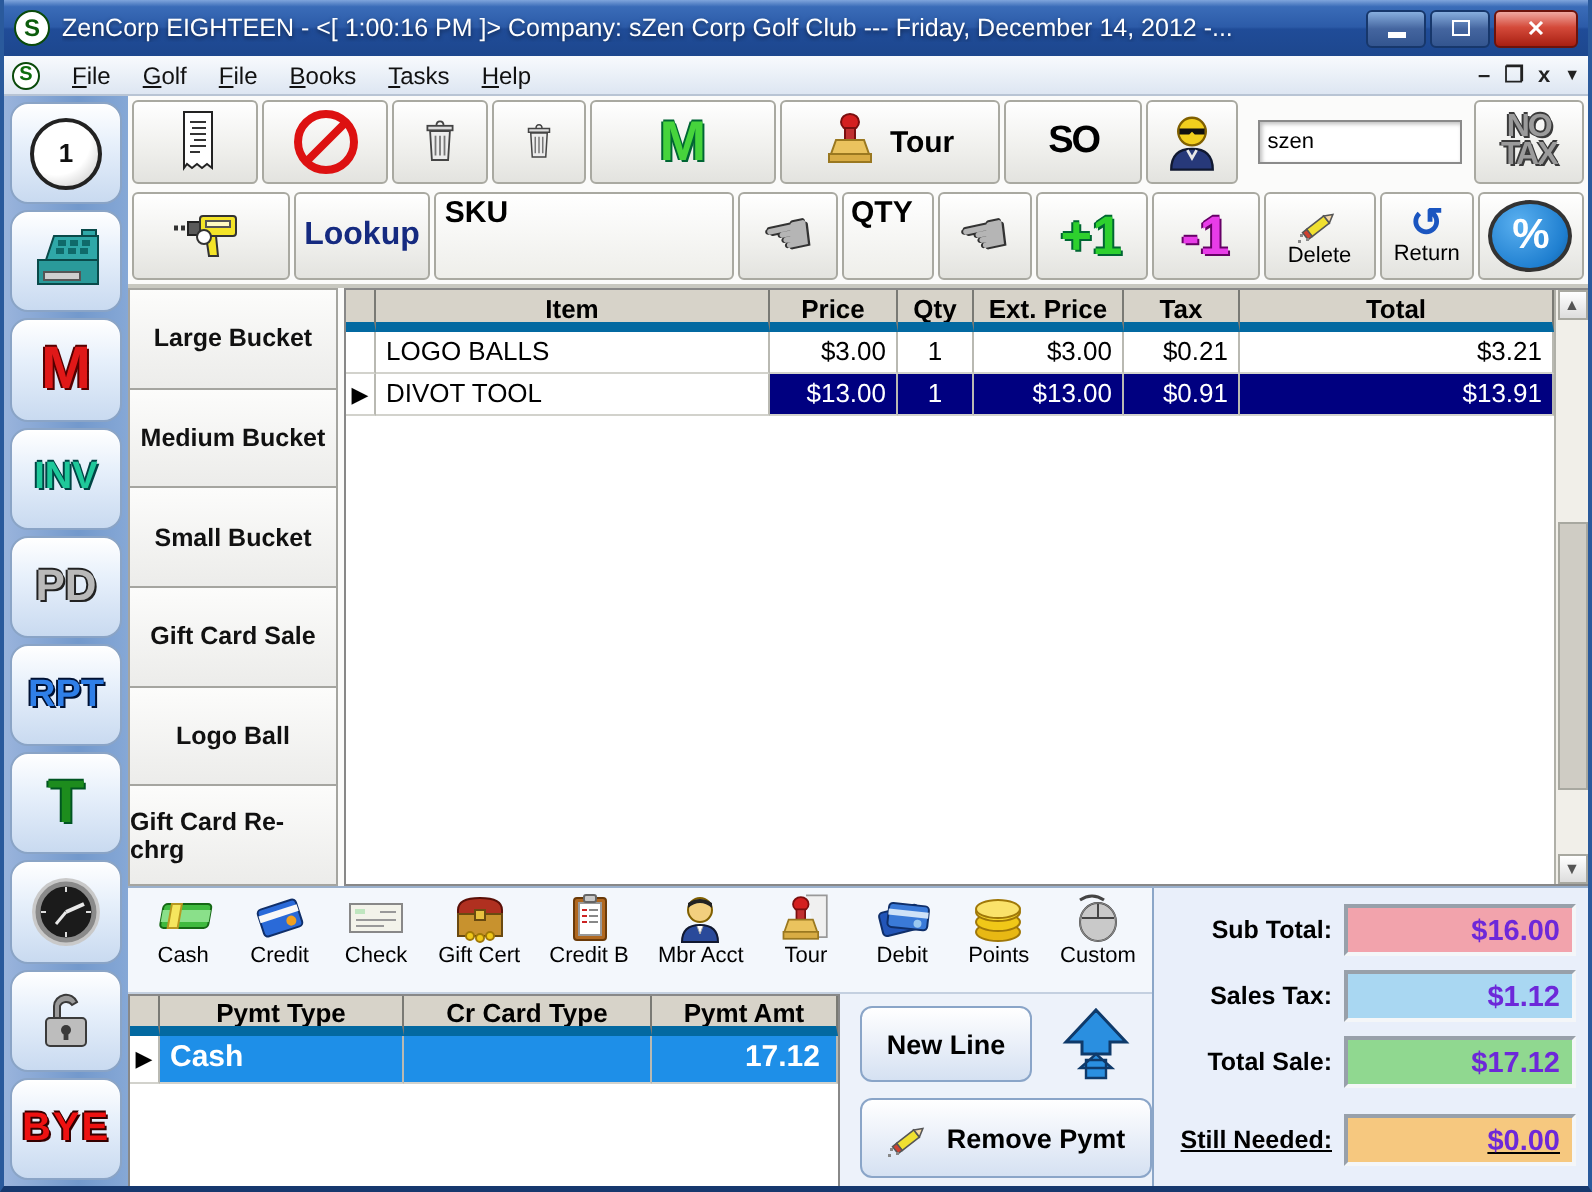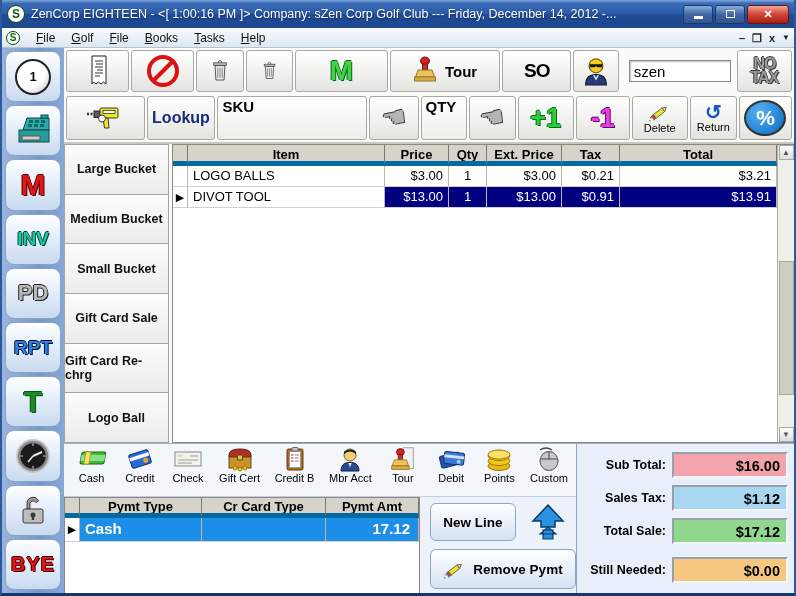--- a/index.html
+++ b/index.html
@@ -59,21 +59,21 @@
   .toolbar { display:flex; align-items:stretch; gap:2px; padding:2px 2px; background:#fbfbfa; }
   .tb1 { height:46px; flex:0 0 46px; }
   .tb2 { height:49px; flex:0 0 49px; border-bottom:1px solid #c8c8c0; }
   .tbtn { border:1px solid #a9a9a1; border-radius:3px; background:linear-gradient(180deg,#ffffff,#efefec 60%,#e3e3df);
     display:flex; align-items:center; justify-content:center; gap:4px; cursor:default; }
   .glyph-m-green { font-weight:900; font-size:28px; color:#46d43c; text-shadow:1px 1px 0 #063,-1px 0 0 #063,0 -1px 0 #063; }
   .glyph-so { font-weight:700; font-size:19px; color:#000; letter-spacing:-1px; }
   .notax { font-weight:900; font-size:16px; line-height:.85; color:#9b9b9b; text-align:center;
     text-shadow:1px 1px 0 #3a3a3a,-1px 0 0 #3a3a3a,0 -1px 0 #3a3a3a; letter-spacing:-1px; }
   .clerk-box { display:flex; align-items:center; padding:0 4px; }
-  .clerk-box input { width:102px; height:22px; border:1px solid #8a8a8a; box-shadow:inset 1px 1px 2px #bbb; font-size:15px; padding:0 4px; }
+  .clerk-box input { width:102px; height:22px; border:1px solid #8a8a8a; box-shadow:inset 1px 1px 2px #bbb; font-size:11px; padding:0 4px; }
   .tour-label { font-weight:bold; font-size:15px; color:#000; }
 
   .lookup-label { font-weight:bold; font-size:16px; color:#152a80; }
   .field-stack { display:flex; flex-direction:column; justify-content:flex-start; padding:1px 4px 3px 4px;
     border:1px solid #a9a9a1; border-radius:3px; background:linear-gradient(180deg,#ffffff,#eeeeea);gap:32px; }
   .field-stack .flabel { font-weight:bold; font-size:15px; color:#000; }
   .field-stack input { border:1px solid #8a8a8a; height:18px; font-size:12px; box-shadow:inset 1px 1px 2px #bbb; }
   .hand-glyph { font-size:27px; color:#b5b5b5; text-shadow:1px 1px 0 #333,-1px 0 0 #333,0 -1px 0 #333; transform:rotate(-12deg); }
   .glyph-plus1  { font-weight:900; font-size:27px; color:#2ed02e; text-shadow:1px 1px 0 #063,-1px 0 0 #063,0 -1px 0 #063; }
   .glyph-minus1 { font-weight:900; font-size:27px; color:#e83ce8; text-shadow:1px 1px 0 #606,-1px 0 0 #606,0 -1px 0 #606; }
@@ -131,23 +131,23 @@
     font-weight:bold; font-size:13.5px; color:#000; display:flex; align-items:center; justify-content:center; gap:6px; cursor:default; }
   .newline-btn { width:86px; height:38px; }
   .remove-btn { width:146px; height:40px; margin-top:auto; }
 
   
   .totals { width:218px; flex:0 0 218px; border-left:1px solid #8ba6c8; background:#e9effa; padding:8px 6px 8px 4px;
     display:flex; flex-direction:column; }
   .trow { display:flex; align-items:center; margin-bottom:7px; }
   .trow .tlabel { flex:1; text-align:right; font-weight:bold; font-size:12.5px; padding-right:6px; color:#000; }
   .tval { width:116px; height:26px; line-height:22px; font-weight:bold; font-size:14.5px; text-align:right; padding:1px 6px;
-    border:2px solid; border-color:#98a0aa #f4f6f8 #f4f6f8 #98a0aa; color:#000000; }
+    border:2px solid; border-color:#98a0aa #f4f6f8 #f4f6f8 #98a0aa; color:#6d28d9; }
   .tv-sub { background:#f2a3ac; } .tv-tax { background:#a9d7f2; } .tv-total { background:#90d890; } .tv-need { background:#f6c87f; }
-  .trow.last { margin-top:auto; margin-bottom:2px; }
+  .trow.last { margin-top:auto; margin-bottom:2px;text-decoration:underline; }
   svg { display:block; }
 </style>
 </head>
 <body>
 
 <div class="window">
 
   <div class="titlebar">
     <span class="app-icon">S</span>
     <span class="title-text">ZenCorp EIGHTEEN  - &lt;[ 1:00:16 PM ]&gt;   Company:  sZen Corp Golf Club --- Friday, December 14, 2012 -...</span>
@@ -381,22 +381,22 @@
           <span class="pct-ellipse">%</span>
         </div>
       </div>
 
       <div class="middle">
         <div class="quick">
           <div class="qbtn">Large Bucket</div>
           <div class="qbtn">Medium Bucket</div>
           <div class="qbtn">Small Bucket</div>
           <div class="qbtn">Gift Card Sale</div>
+          <div class="qbtn">Logo Ball</div>
           <div class="qbtn">Gift Card Re-chrg</div>
-          <div class="qbtn">Logo Ball</div>
         </div>
 
         <div class="grid-wrap">
           <div class="grid-table">
             <div class="grow ghead">
               <div class="gcell c-sel"></div>
               <div class="gcell c-item">Item</div>
               <div class="gcell c-price">Price</div>
               <div class="gcell c-qty">Qty</div>
               <div class="gcell c-ext">Ext. Price</div>

